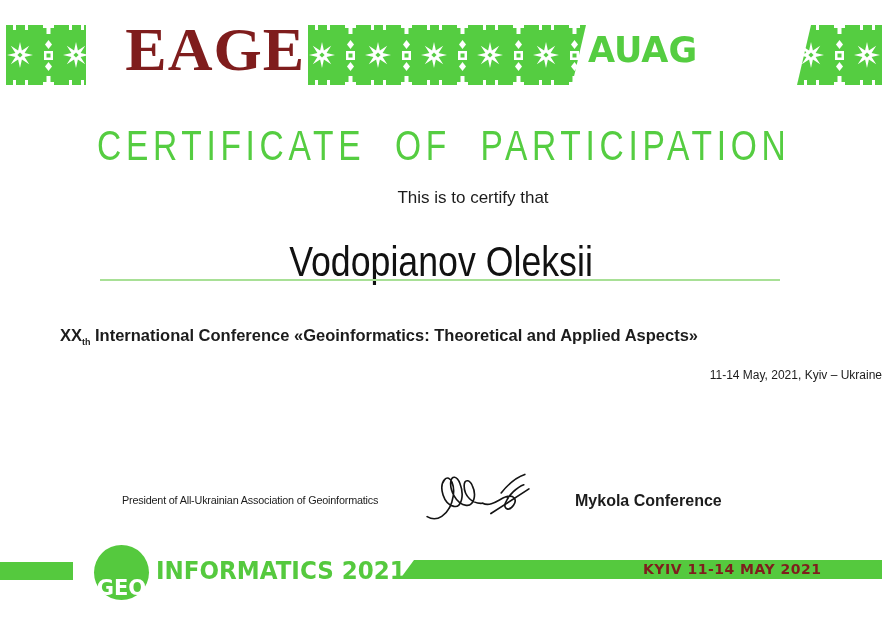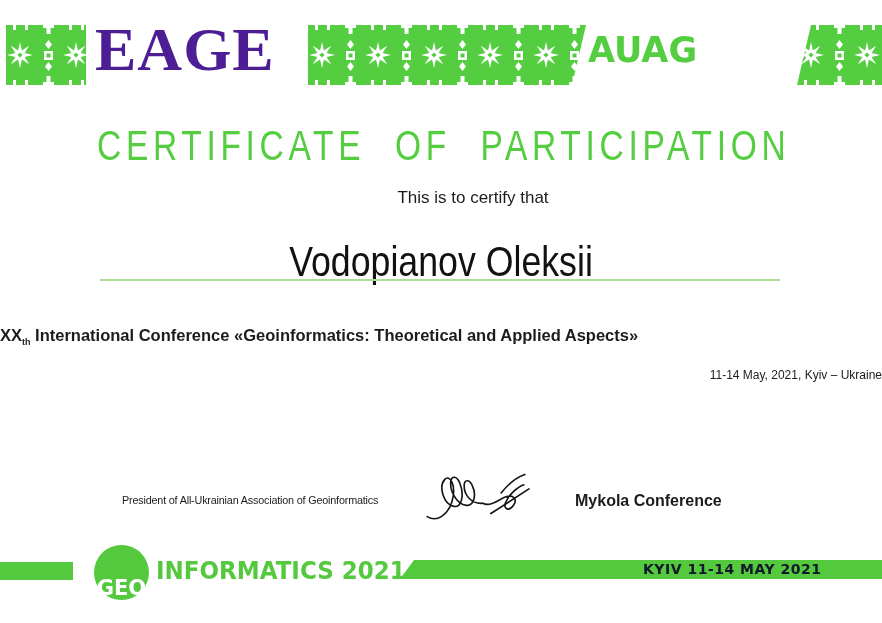--- a/index.html
+++ b/index.html
@@ -7,23 +7,23 @@
     position:relative;width:882px;height:623px;background:#ffffff;overflow:hidden;
     font-family:"Liberation Sans",sans-serif;color:#1c1c1c;
   }
   
   .pattern{position:absolute;top:25px;height:60px;}
   .pattern svg{display:block;}
   .pat-left{left:6px;width:80px;}
   .pat-mid{left:308px;width:278px;clip-path:polygon(0 0,100% 0,calc(100% - 14px) 100%,0 100%);}
   .pat-right{left:797px;width:85px;clip-path:polygon(14px 0,100% 0,100% 100%,0 100%);}
   .logo-eage{
-    position:absolute;left:95px;top:16px;width:210px;text-align:left;
+    position:absolute;left:95px;top:16px;width:210px;text-align:right;
     font-family:"Liberation Serif",serif;font-weight:bold;font-size:62px;line-height:66px;
-    color:#4c1d95;letter-spacing:1px;
+    color:#7f1d1d;letter-spacing:1px;
   }
   .logo-auag{
     position:absolute;left:588px;top:21px;width:205px;text-align:left;
     font-family:"DejaVu Sans",sans-serif;font-weight:bold;font-size:35px;line-height:58px;
     color:#55cd41;letter-spacing:0px;
   }
   
   .cert-title{
     position:absolute;left:0;top:122px;width:882px;text-align:center;
     color:#55cd41;font-size:43px;line-height:46px;font-weight:normal;
@@ -34,21 +34,21 @@
   
   .intro{position:absolute;left:0;top:188px;width:882px;text-align:center;font-size:17px;margin-left:32px;}
   .holder-name{
     position:absolute;left:0;top:240px;width:882px;text-align:center;
     font-size:42px;line-height:44px;color:#111;
     transform:scaleX(.85);transform-origin:center;white-space:nowrap;
   }
   .name-rule{position:absolute;left:100px;top:279px;width:680px;height:2px;background:#a8e096;}
   .participated{position:absolute;left:0;top:300px;width:882px;text-align:center;font-size:16px;}
   .conference{
-    position:absolute;left:0;top:326px;width:698px;text-align:left;
+    position:absolute;left:0;top:326px;width:698px;text-align:right;
     font-size:16.5px;font-weight:bold;white-space:nowrap;
   }
   .conference sub{font-size:9px;}
   .date-loc{position:absolute;left:0;top:368px;width:882px;text-align:right;font-size:12px;}
   
   .sig-role{
     position:absolute;left:122px;top:494px;width:270px;font-size:11.5px;
     letter-spacing:-0.2px;transform:scaleX(.94);transform-origin:left;white-space:nowrap;
   }
   .sig-img{position:absolute;left:423px;top:463px;width:108px;height:62px;}
@@ -65,21 +65,21 @@
   .foot-logo-text{
     position:absolute;left:156px;top:556px;color:#55c93e;white-space:nowrap;
     font-family:"DejaVu Sans",sans-serif;font-weight:bold;font-size:25px;letter-spacing:0px;
     transform:scaleX(.92);transform-origin:left;
   }
   .foot-bar-right{
     position:absolute;left:400px;top:560px;width:482px;height:19px;background:#55c93e;
     clip-path:polygon(14px 0,100% 0,100% 100%,0 100%);
   }
   .foot-kyiv{
-    position:absolute;left:243px;top:1px;color:#0f172a;white-space:nowrap;
+    position:absolute;left:243px;top:1px;color:#7f1d1d;white-space:nowrap;
     font-family:"DejaVu Sans",sans-serif;font-weight:bold;font-size:14px;letter-spacing:0.5px;
   }
 </style>
 </head>
 <body>
 
 <div class="page">
 
   <div class="pattern pat-left">
     <svg width="80" height="60">

